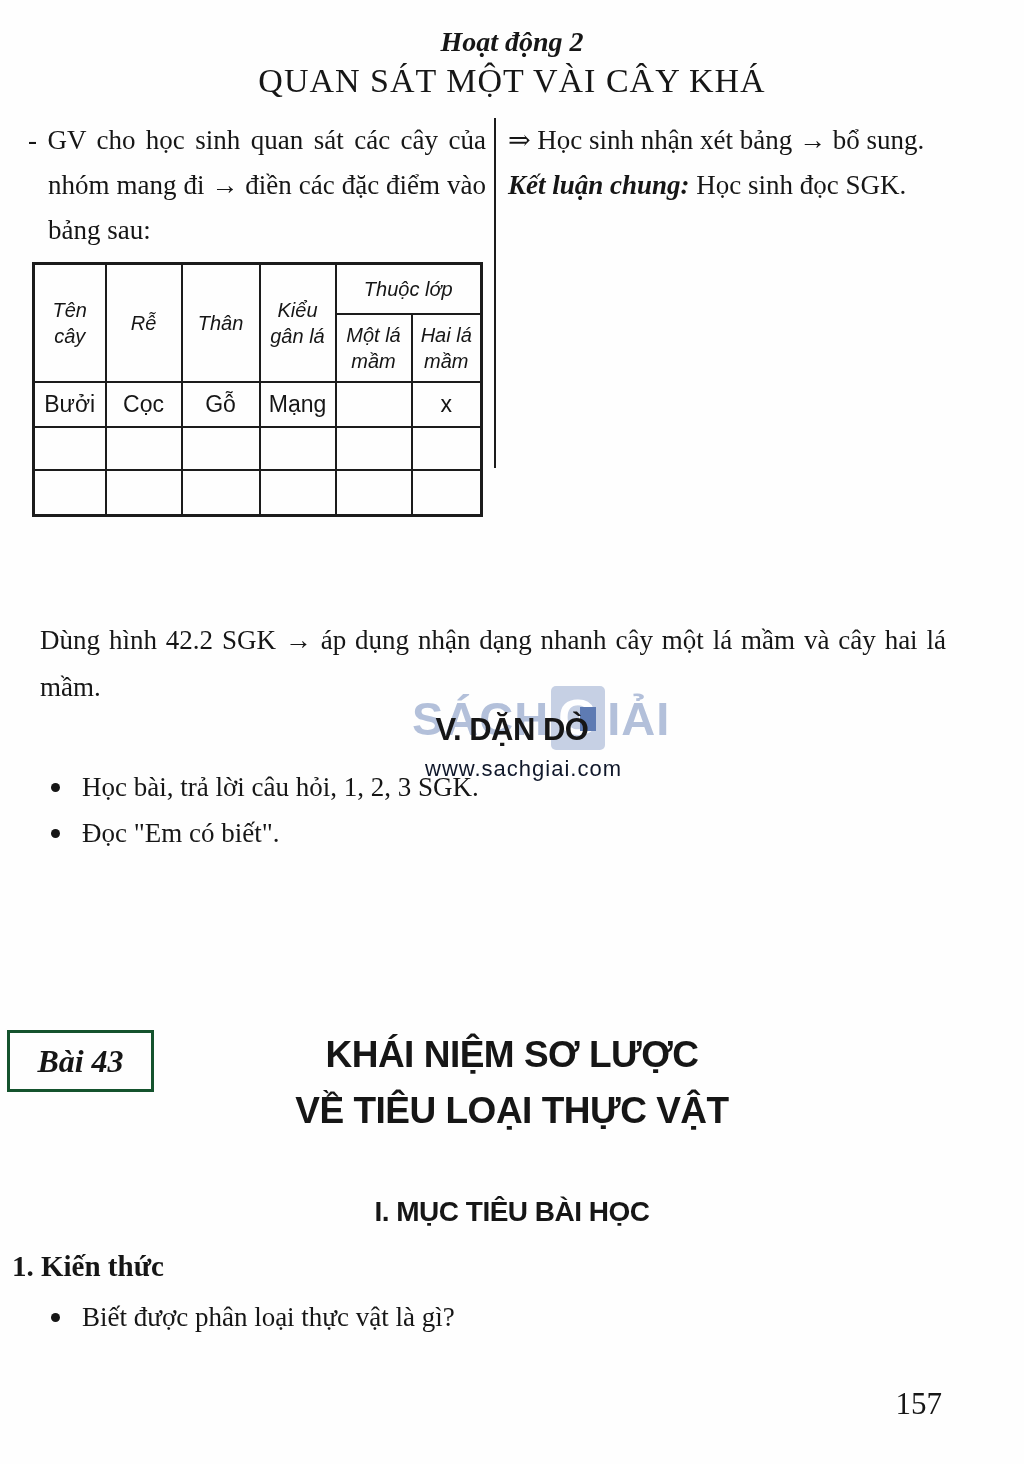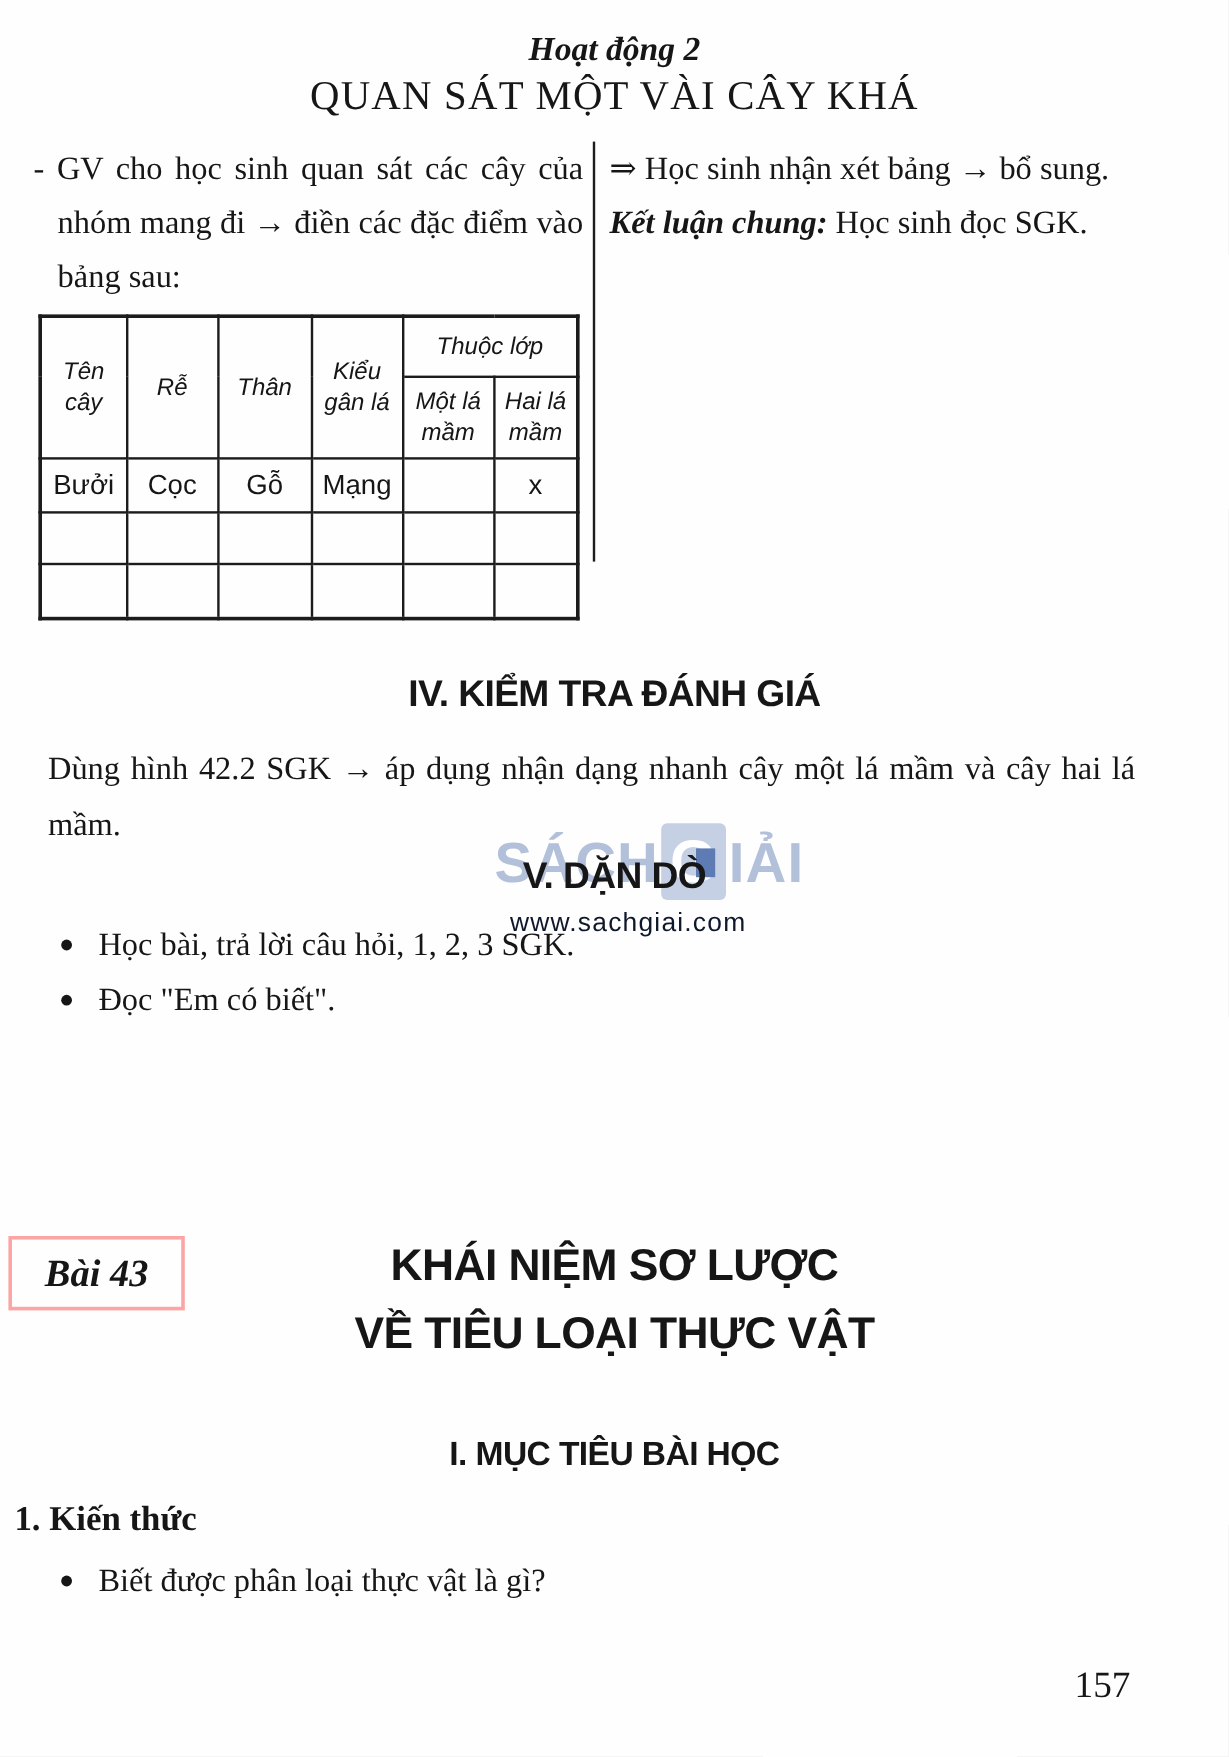--- a/index.html
+++ b/index.html
@@ -107,21 +107,21 @@
   .bullet-list li{
     position:relative; padding-left:37px; margin-bottom:16px; line-height:30px;
   }
   .bullet-list li::before{
     content:""; position:absolute; left:6px; top:11px;
     width:9px; height:9px; border-radius:50%; background:#161616;
   }
   
   .lesson-badge{
     position:absolute; top:1030px; left:7px; width:147px; height:62px;
-    border:3px solid #fca5a5;
+    border:3px solid #14532d;
     display:flex; align-items:center; justify-content:center;
     font-size:32px; font-weight:bold; font-style:italic;
   }
   .lesson-title1{
     position:absolute; top:1034px; left:0; width:100%;
     text-align:center; font-family:"Liberation Sans","DejaVu Sans",sans-serif;
     font-weight:bold; font-size:37px; letter-spacing:-0.5px;
   }
   .lesson-title2{
     position:absolute; top:1090px; left:0; width:100%;
@@ -197,21 +197,20 @@
       <td></td>
       <td></td>
       <td></td>
       <td></td>
       <td></td>
       <td></td>
     </tr>
   </tbody>
     </table>
 
-  <div class="sec-heading sec4-heading">IV. KIỂM TRA ĐÁNH GIÁ</div>
   <div class="sec4-body">Dùng hình 42.2 SGK → áp dụng nhận dạng nhanh cây một lá mầm và cây hai lá mầm.</div>
 
   <div class="watermark">
     <span>SÁCH</span>
     <span class="wm-logo">
       <span>G</span>
       <span class="wm-logo-inner"></span>
     </span>
     <span>IẢI</span>
   </div>

